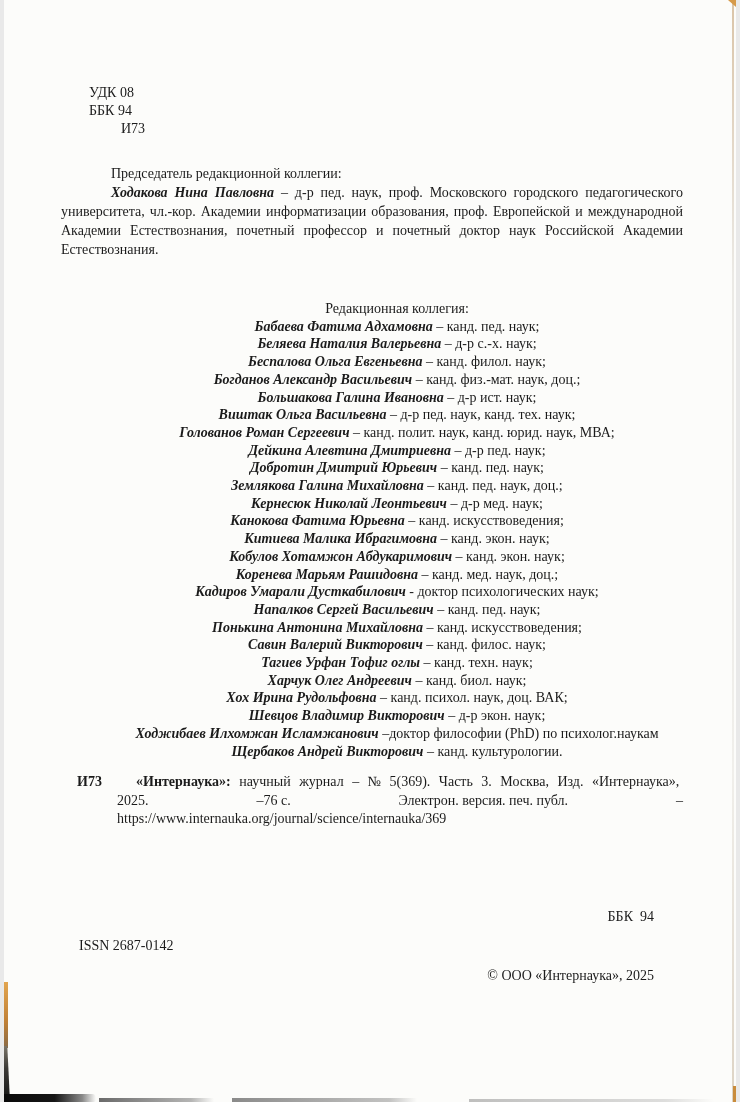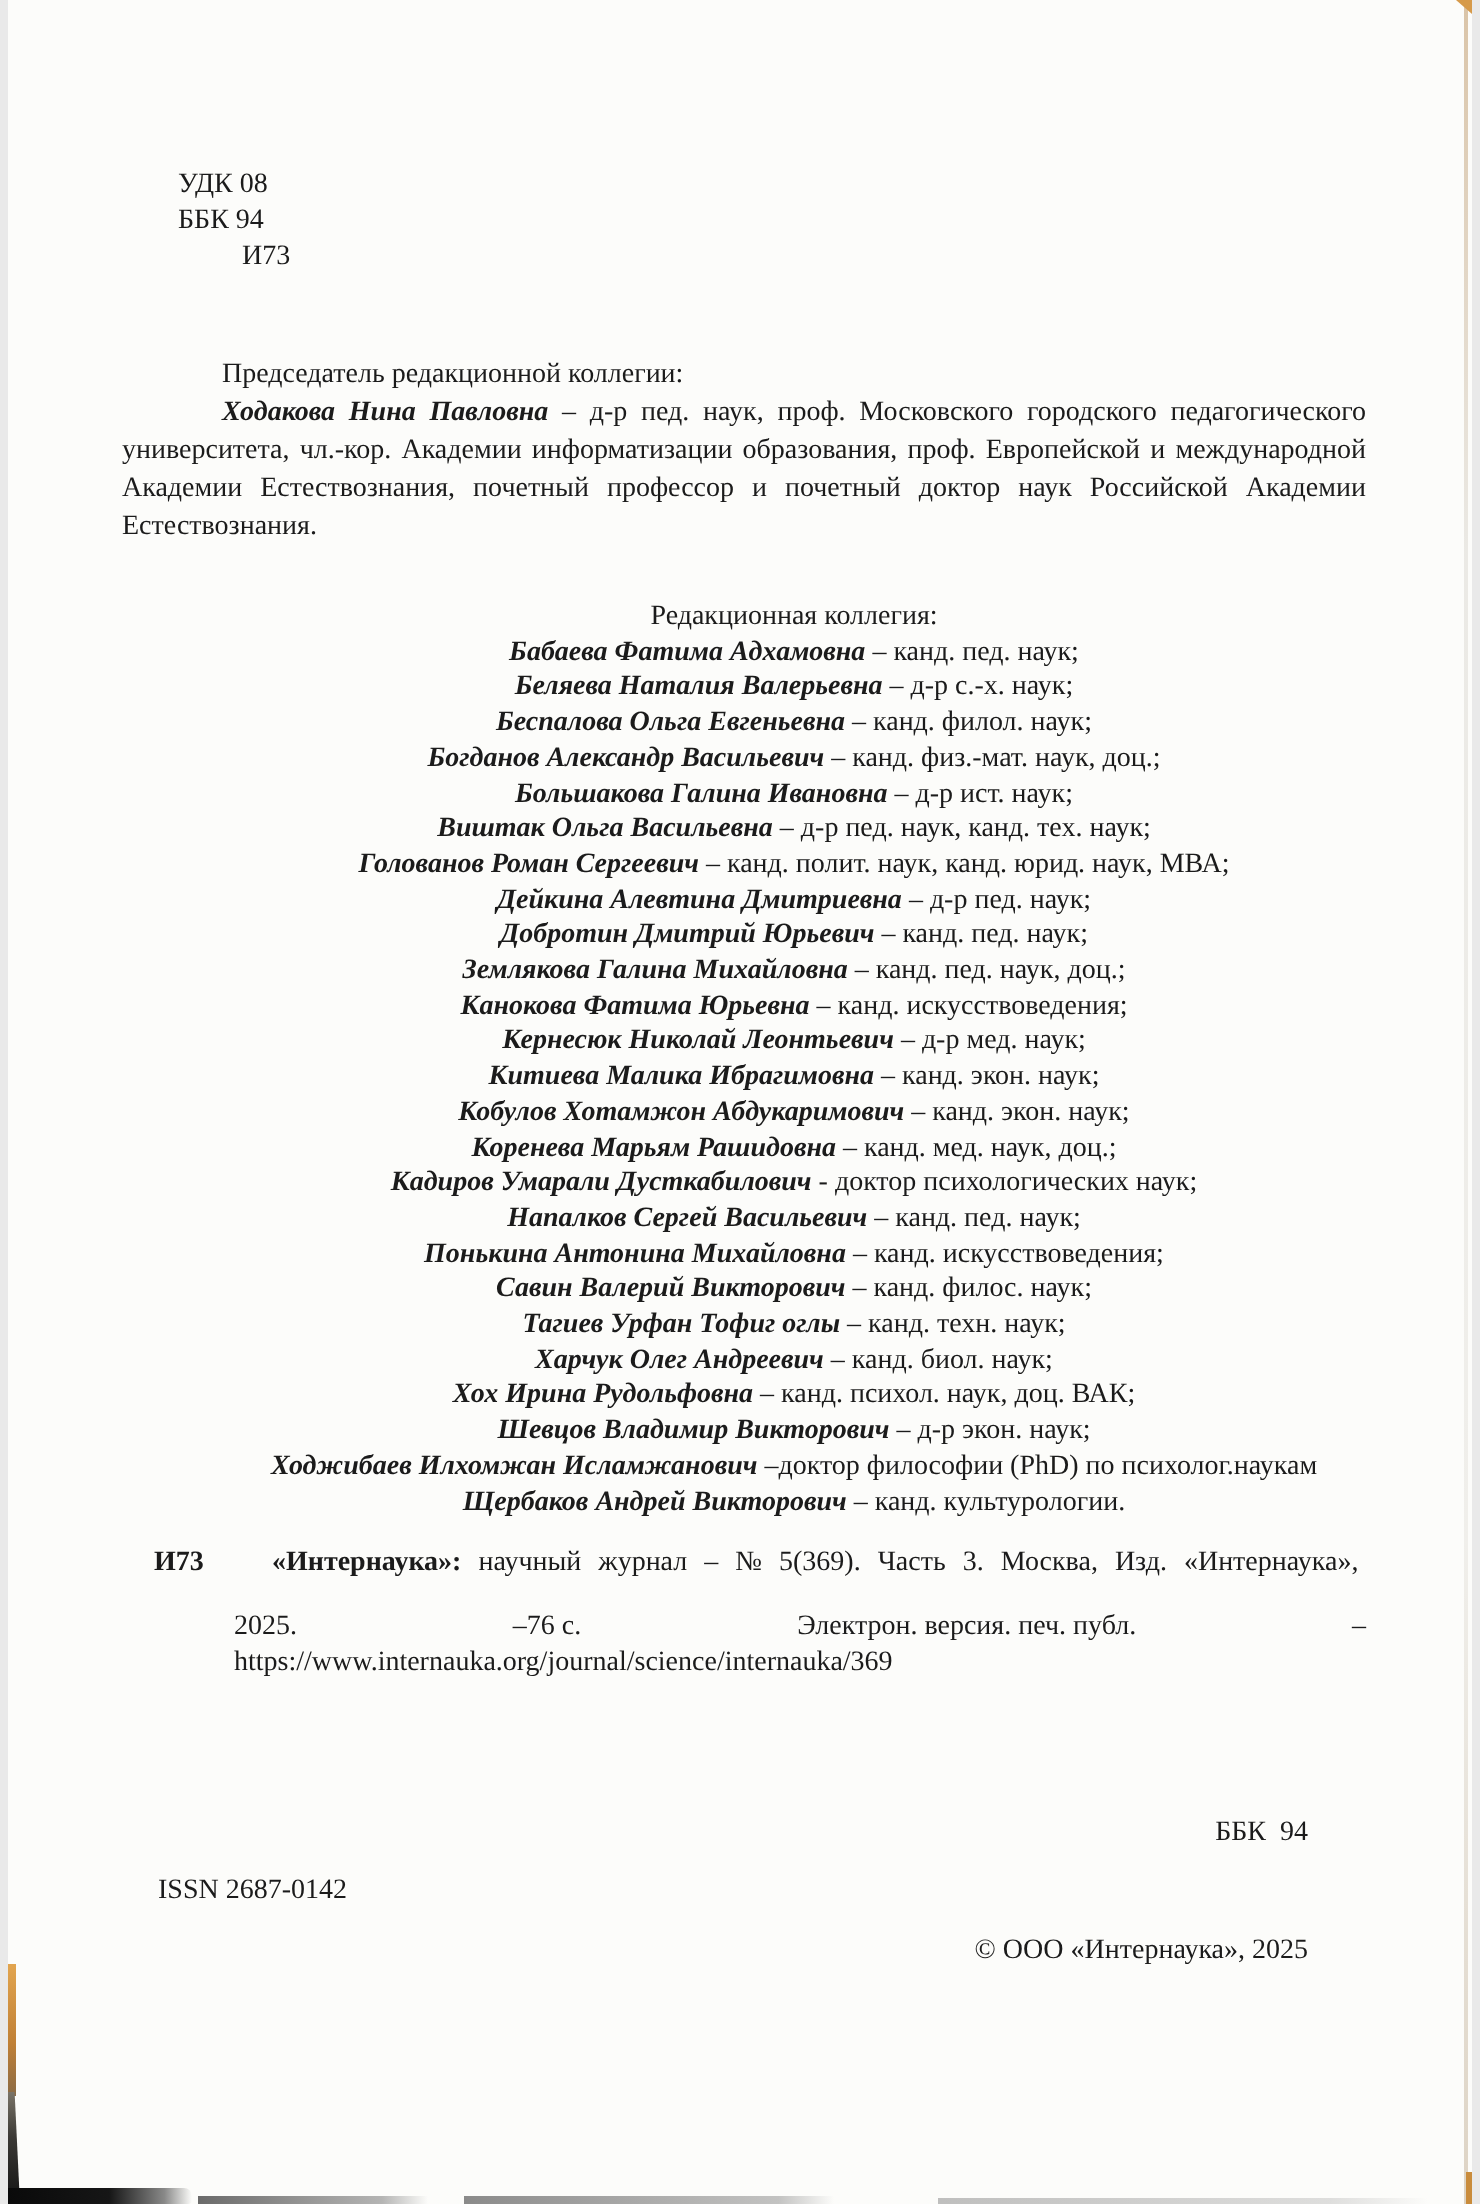--- a/index.html
+++ b/index.html
@@ -14,37 +14,37 @@
     color: #1b1b1b;
     font-size: 14px;
   }
   p { margin: 0; }
 
   
   .udk-block { position: absolute; left: 85px; top: 84px; line-height: 18px; }
   .udk-block .code-indent { padding-left: 32px; }
 
   
-  .chairman { position: absolute; left: 57px; top: 178px; width: 622px; line-height: 19px; }
+  .chairman { position: absolute; left: 57px; top: 164px; width: 622px; line-height: 19px; }
   .chairman .heading-line { text-indent: 50px; }
   .chairman .body { text-align: justify; text-indent: 50px; }
   .person-name { font-weight: bold; font-style: italic; }
 
   
   .board { position: absolute; left: 57px; top: 300px; width: 622px; line-height: 17.7px; text-align: center; }
   .board p { padding-left: 50px; white-space: nowrap; }
 
   
   .imprint { position: absolute; left: 73px; top: 773px; width: 606px; line-height: 18.5px; }
   .imprint-label { position: absolute; left: 0; top: 0; font-weight: bold; }
   .imprint-text { margin-left: 40px; }
   .imprint-title { font-weight: bold; margin-left: 19px; }
   .imprint-line1 { word-spacing: 5px; }
   .imprint-line2 { display: flex; justify-content: space-between; }
-  .imprint-line2 span { white-space: pre; margin-top: 13px; }
+  .imprint-line2 span { white-space: pre; }
 
   
   .footer-bbk { position: absolute; right: 82px; top: 908px; line-height: 18px; white-space: pre; }
   .issn { position: absolute; left: 75px; top: 937px; line-height: 18px; }
   .copyright { position: absolute; right: 82px; top: 967px; line-height: 18px; font-family: Liberation Serif, serif; }
 
   
   .artifact { position: absolute; pointer-events: none; }
   .right-line {
     right: 2px; top: 0; width: 2px; height: 100%;
@@ -91,22 +91,22 @@
     <p><span class="person-name">Бабаева Фатима Адхамовна</span><span> – канд. пед. наук;</span></p>
         <p><span class="person-name">Беляева Наталия Валерьевна</span><span> – д-р с.-х. наук;</span></p>
         <p><span class="person-name">Беспалова Ольга Евгеньевна</span><span> – канд. филол. наук;</span></p>
         <p><span class="person-name">Богданов Александр Васильевич</span><span> – канд. физ.-мат. наук, доц.;</span></p>
         <p><span class="person-name">Большакова Галина Ивановна</span><span> – д-р ист. наук;</span></p>
         <p><span class="person-name">Виштак Ольга Васильевна</span><span> – д-р пед. наук, канд. тех. наук;</span></p>
         <p><span class="person-name">Голованов Роман Сергеевич</span><span> – канд. полит. наук, канд. юрид. наук, МВА;</span></p>
         <p><span class="person-name">Дейкина Алевтина Дмитриевна</span><span> – д-р пед. наук;</span></p>
         <p><span class="person-name">Добротин Дмитрий Юрьевич</span><span> – канд. пед. наук;</span></p>
         <p><span class="person-name">Землякова Галина Михайловна</span><span> – канд. пед. наук, доц.;</span></p>
+        <p><span class="person-name">Кернесюк Николай Леонтьевич</span><span> – д-р мед. наук;</span></p>
         <p><span class="person-name">Канокова Фатима Юрьевна</span><span> – канд. искусствоведения;</span></p>
-        <p><span class="person-name">Кернесюк Николай Леонтьевич</span><span> – д-р мед. наук;</span></p>
         <p><span class="person-name">Китиева Малика Ибрагимовна</span><span> – канд. экон. наук;</span></p>
         <p><span class="person-name">Кобулов Хотамжон Абдукаримович</span><span> – канд. экон. наук;</span></p>
         <p><span class="person-name">Коренева Марьям Рашидовна</span><span> – канд. мед. наук, доц.;</span></p>
         <p><span class="person-name">Кадиров Умарали Дусткабилович</span><span> - доктор психологических наук;</span></p>
         <p><span class="person-name">Напалков Сергей Васильевич</span><span> – канд. пед. наук;</span></p>
         <p><span class="person-name">Понькина Антонина Михайловна</span><span> – канд. искусствоведения;</span></p>
         <p><span class="person-name">Савин Валерий Викторович</span><span> – канд. филос. наук;</span></p>
         <p><span class="person-name">Тагиев Урфан Тофиг оглы</span><span> – канд. техн. наук;</span></p>
         <p><span class="person-name">Харчук Олег Андреевич</span><span> – канд. биол. наук;</span></p>
         <p><span class="person-name">Хох Ирина Рудольфовна</span><span> – канд. психол. наук, доц. ВАК;</span></p>

